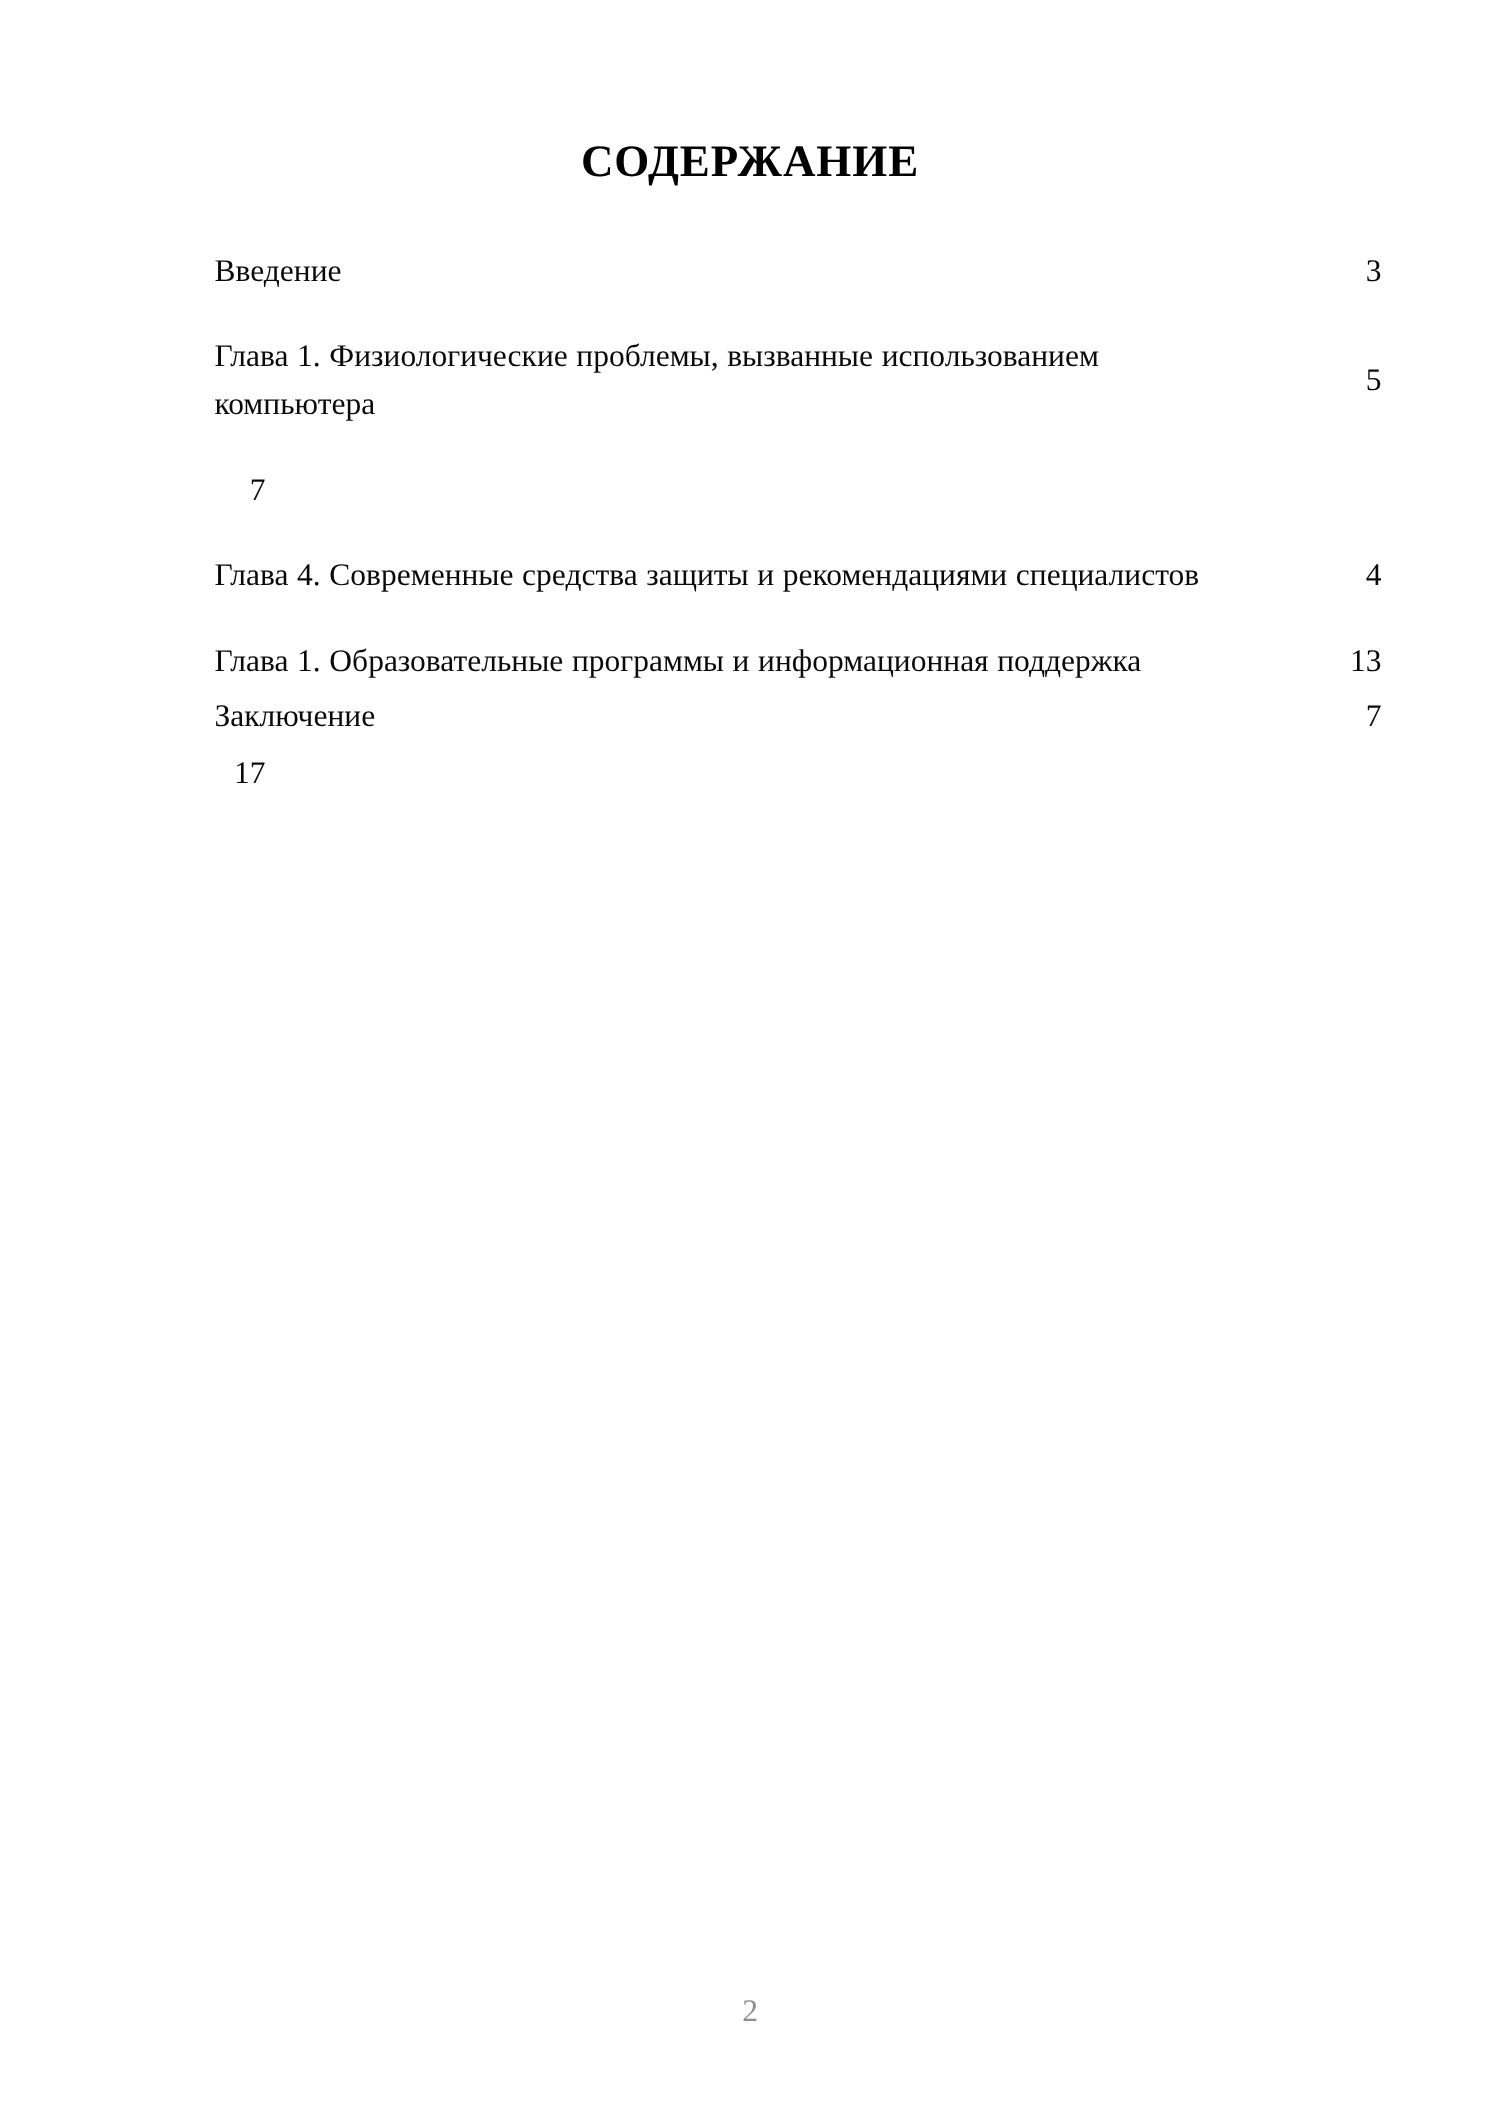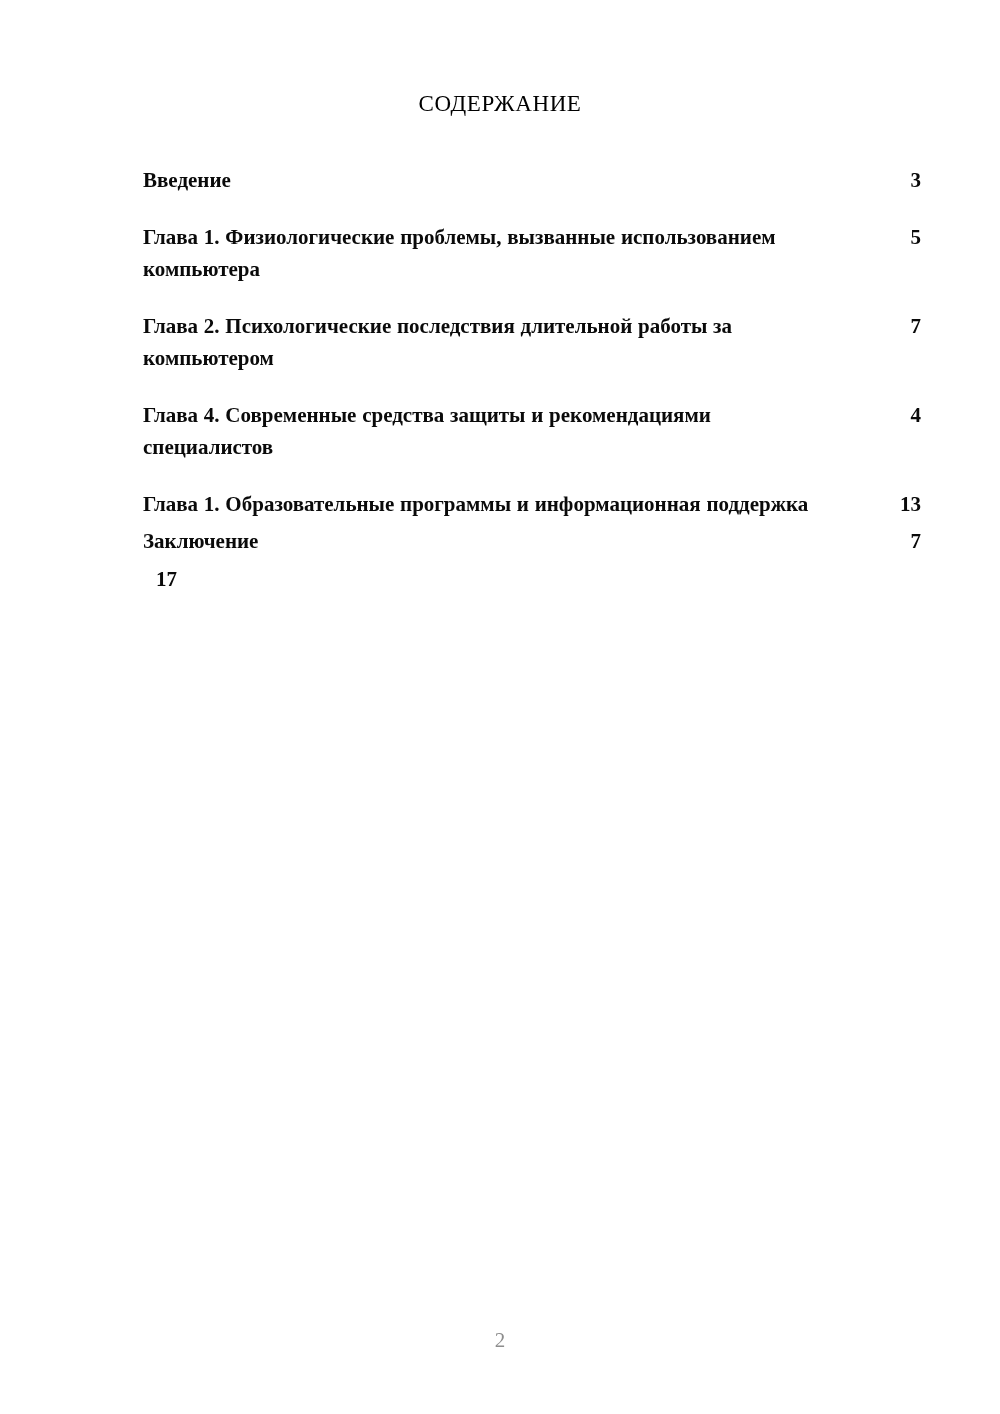--- a/index.html
+++ b/index.html
@@ -22,43 +22,42 @@
     background: #ffffff;
   }
 
   
   .doc-title {
     position: absolute;
     left: 0;
     right: 0;
     top: 90px;
     text-align: center;
-    font-size: 23px;
-    font-weight: normal;
+    font-size: 30px;
+    font-weight: bold;
     letter-spacing: 0.6px;
     color: #000000;
     line-height: 1.2;
   }
 
   
   .toc {
     position: absolute;
     left: 143px;
     top: 164px;
     width: 778px;
   }
 
   .toc-entry {
     display: flex;
-    align-items: flex-start;
+    align-items: center;
     justify-content: space-between;
     font-size: 21px;
     line-height: 32px;
     margin-bottom: 6px;
-    font-weight: bold;
   }
 
   .toc-entry.multiline {
     margin-bottom: 5px;
     margin-top: 25px;
   }
 
   .toc-title {
     flex: 0 1 auto;
     max-width: 672px;
@@ -98,21 +97,20 @@
       <span class="toc-title">Введение</span>
       <span class="toc-page">3</span>
     </div>
 
     <div class="toc-entry multiline">
       <span class="toc-title">Глава 1. Физиологические проблемы, вызванные использованием компьютера</span>
       <span class="toc-page">5</span>
     </div>
 
     <div class="toc-entry multiline">
-      <span class="toc-title">Глава 2. Психологические последствия длительной работы за компьютером</span>
       <span class="toc-page">7</span>
     </div>
 
 
     <div class="toc-entry multiline">
       <span class="toc-title">Глава 4. Современные средства защиты и рекомендациями специалистов</span>
       <span class="toc-page">4</span>
     </div>
 
     <div class="toc-entry multiline">

